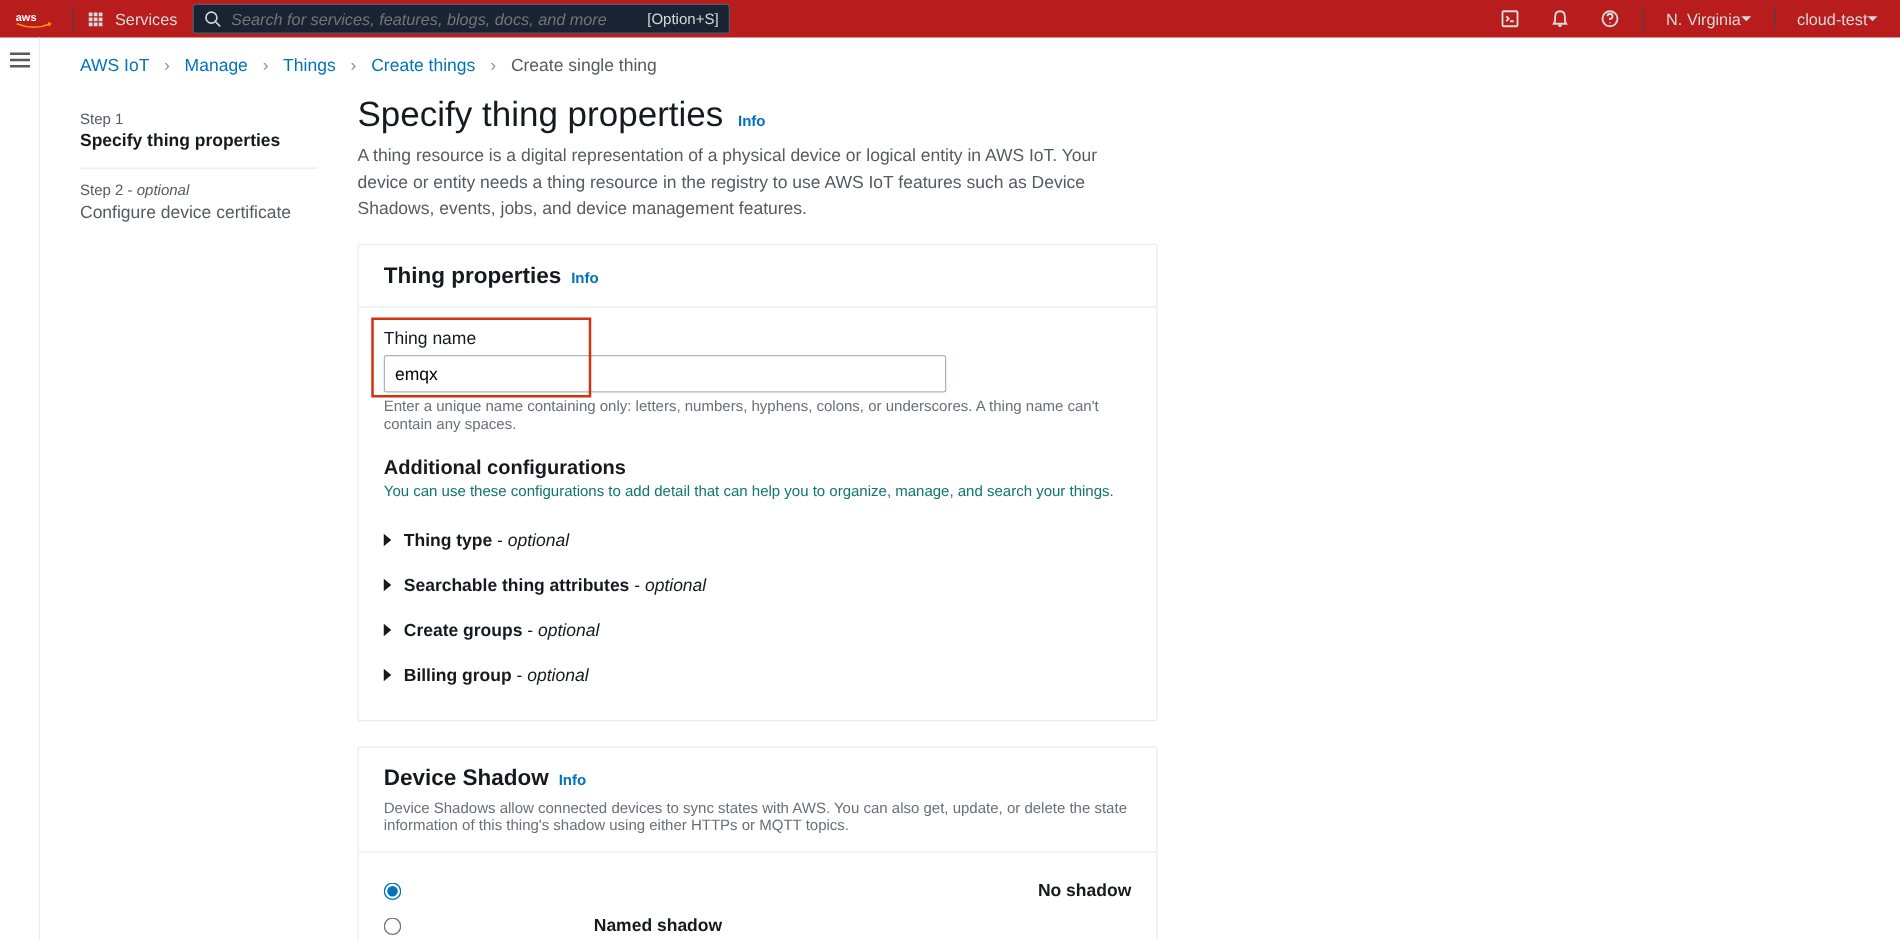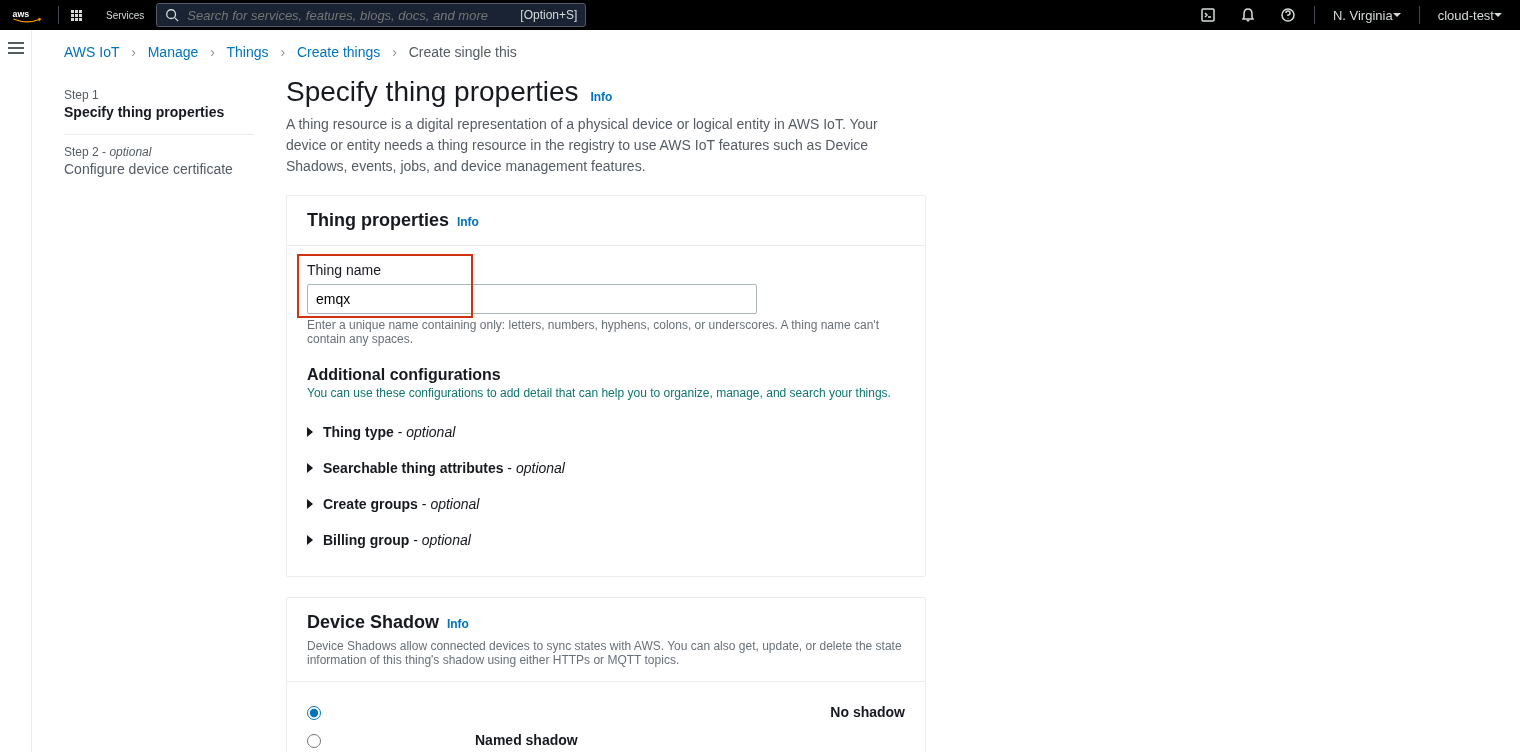--- a/index.html
+++ b/index.html
@@ -1,23 +1,23 @@
 <!DOCTYPE html>
 <html><head>
 <meta charset="utf-8">
 <style>
 * { box-sizing: border-box; margin: 0; padding: 0; }
 body { font-family: "Amazon Ember", "Helvetica Neue", Arial, sans-serif; font-size: 14px; color: #16191f; background: #fff; }
 
 
-.topnav { background: #000000; height: 30px; display: flex; align-items: center; padding: 0 12px; color: #d5dbdb; gap: 12px; }
+.topnav { background: #b91c1c; height: 30px; display: flex; align-items: center; padding: 0 12px; color: #d5dbdb; gap: 12px; }
 .topnav .logo { display: flex; align-items: center; margin-right: 4px; }
 .topnav .logo svg { height: 16px; }
 .topnav .divider { width: 1px; height: 18px; background: #414750; }
-.topnav .services { display: flex; align-items: center; gap: 24px; font-size: 10px; cursor: pointer; }
+.topnav .services { display: flex; align-items: center; gap: 10px; font-size: 13px; cursor: pointer; }
 .topnav .gridicon { display: inline-grid; grid-template-columns: repeat(3,3px); grid-template-rows: repeat(3,3px); gap: 1px; }
 .topnav .gridicon span { background: #d5dbdb; width: 3px; height: 3px; }
 .topnav .search { display: flex; align-items: center; background: #1a2333; border: 1px solid #545b64; border-radius: 3px; height: 24px; width: 430px; padding: 0 8px; gap: 8px; }
 .topnav .search input { flex: 1; background: transparent; border: none; outline: none; color: #aab7b8; font-style: italic; font-size: 13px; }
 .topnav .search .kb { color: #d5dbdb; font-size: 12px; font-style: normal; text-align: center; }
 .topnav .spacer { flex: 1; }
 .topnav .iconbtn { width: 28px; height: 28px; display: flex; align-items: center; justify-content: center; cursor: pointer; }
 .topnav .region, .topnav .acct { font-size: 13px; display: flex; align-items: center; gap: 0; cursor: pointer; padding: 0 6px; }
 .caret-down { width: 0; height: 0; border-left: 4px solid transparent; border-right: 4px solid transparent; border-top: 4px solid #d5dbdb; display: inline-block; }
 
@@ -149,21 +149,21 @@
 <div class="page">
   <div class="breadcrumbs">
     <a href="#">AWS IoT</a>
     <span class="chev">›</span>
     <a href="#">Manage</a>
     <span class="chev">›</span>
     <a href="#">Things</a>
     <span class="chev">›</span>
     <a href="#">Create things</a>
     <span class="chev">›</span>
-    <span class="cur">Create single this</span>
+    <span class="cur">Create single thing</span>
   </div>
 
   <div class="layout">
 
     <div class="steps">
       <div class="step active">
         <div class="step-label"><span>Step 1</span></div>
         <div class="step-title">Specify thing properties</div>
       </div>
       <div class="step">

